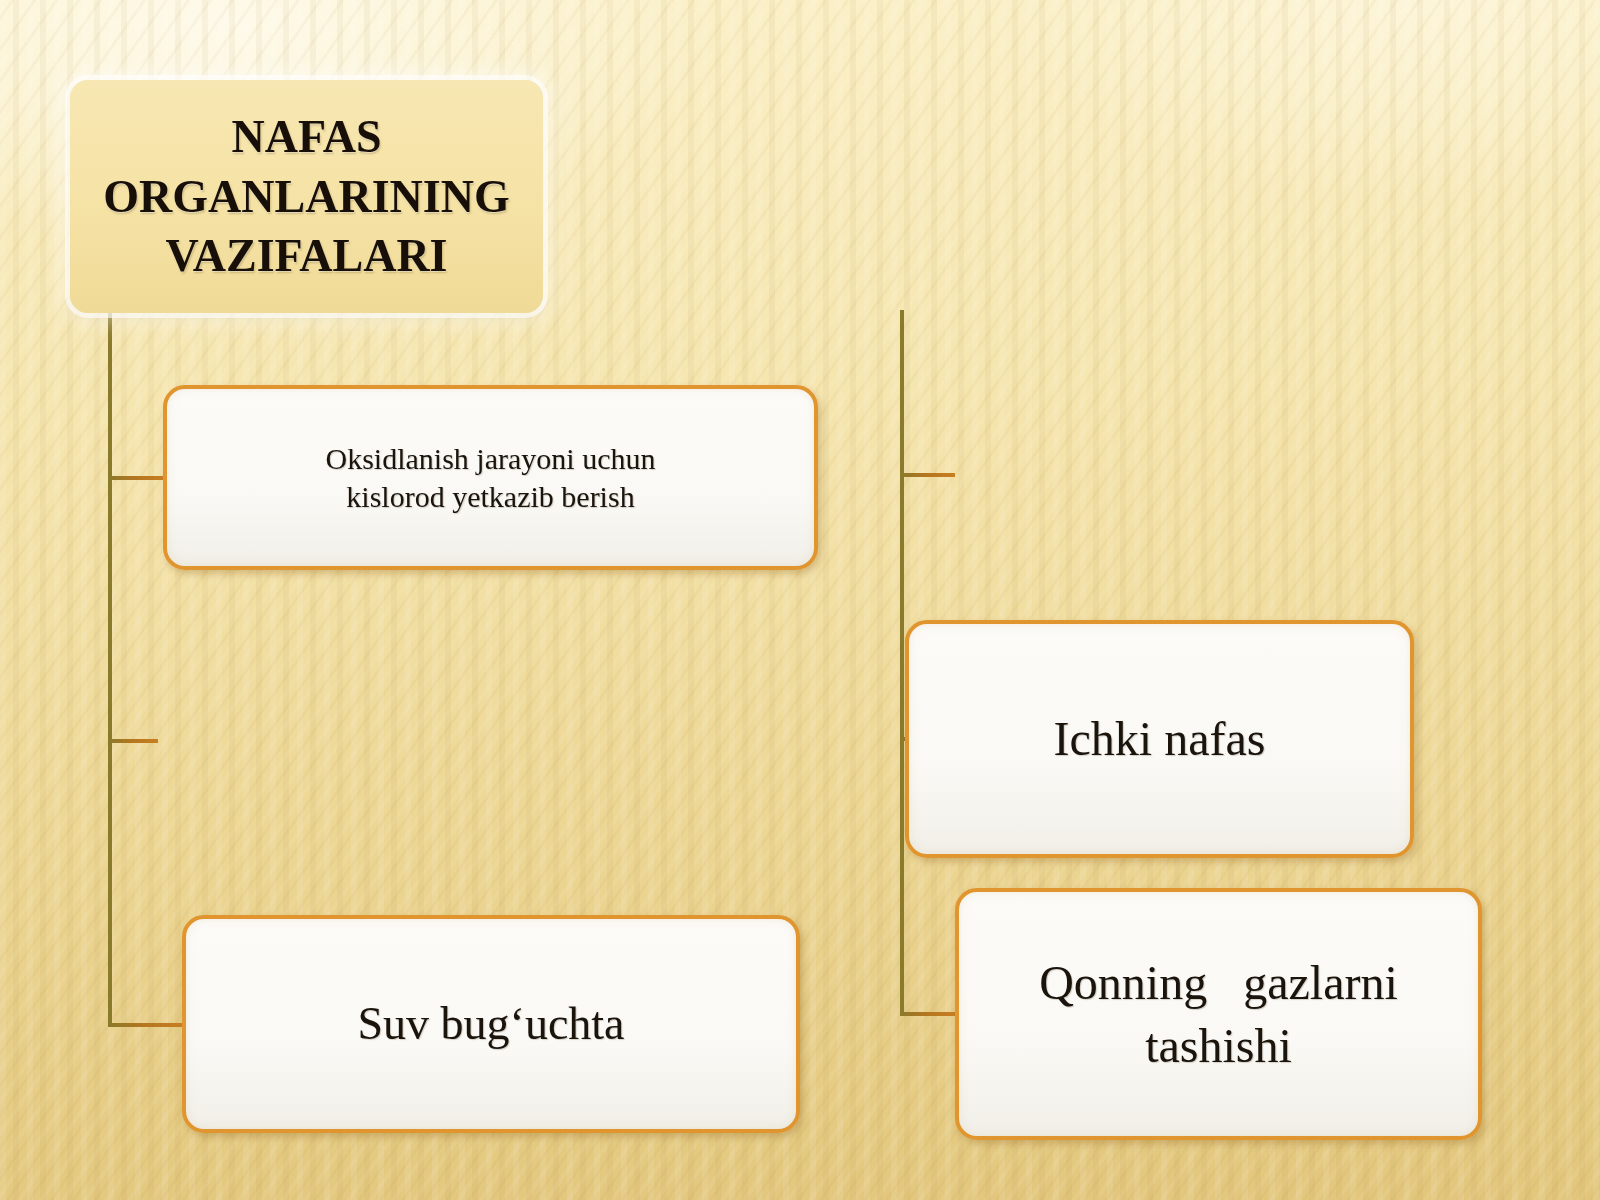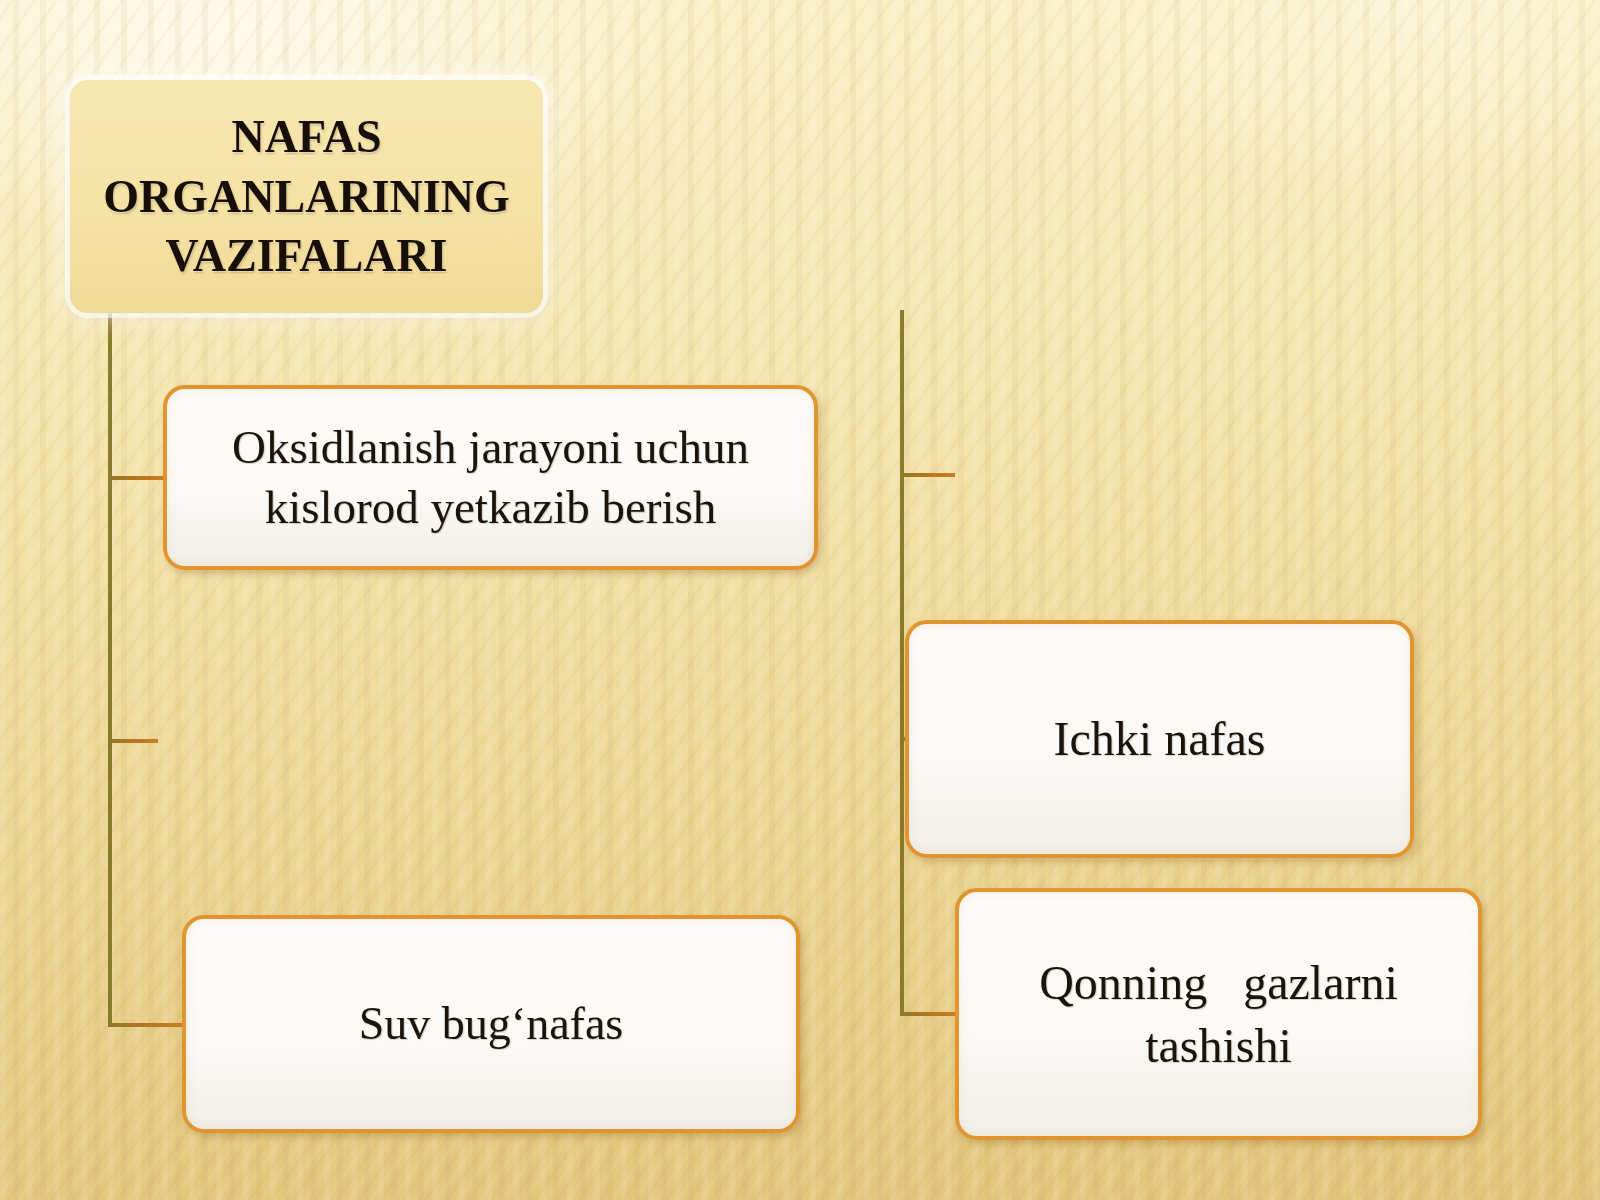--- a/index.html
+++ b/index.html
@@ -60,21 +60,21 @@
     display:block;width:100%;
   }
   .header-box .box-text{
     text-shadow:0 1px 1px rgba(255,255,255,.45), 1px 2px 2px rgba(110,85,30,.30);
   }
   .item-box .box-text{
     text-shadow:1px 1px 1px rgba(90,80,60,.25);
   }
   .hdr-left{left:70px;top:80px;width:473px;height:233px;font-size:46px;line-height:1.30;}
   .hdr-right{left:838px;top:76px;width:650px;height:236px;font-size:52px;line-height:1.25;}
-  .l1{left:163px;top:385px;width:655px;height:185px;font-size:47px;line-height:1.26;}
+  .l1{left:163px;top:385px;width:655px;height:185px;font-size:30px;line-height:1.26;}
   .l2{left:156px;top:622px;width:679px;height:238px;font-size:46px;line-height:1.38;}
   .l3{left:182px;top:915px;width:618px;height:218px;font-size:46px;line-height:1.3;}
   .r1{left:953px;top:380px;width:479px;height:190px;font-size:48px;line-height:1.3;}
   .r2{left:905px;top:620px;width:509px;height:238px;font-size:48px;line-height:1.3;}
   .r3{left:955px;top:888px;width:527px;height:252px;font-size:48px;line-height:1.32;}
   .vline{
     position:absolute;width:4px;
     background:var(--connector-vertical,#8A7A2B);
   }
   .hline{
@@ -108,21 +108,21 @@
   <div class="box header-box hdr-left">
     <span class="box-text">NAFAS
 ORGANLARINING
 VAZIFALARI</span>
   </div>
   <div class="box item-box l1">
     <span class="box-text">Oksidlanish jarayoni uchun
 kislorod yetkazib berish</span>
   </div>
   <div class="box item-box l3">
-    <span class="box-text">Suv bug‘nafas</span>
+    <span class="box-text">Suv bug‘uchta</span>
   </div>
 
   <div class="box item-box r2">
     <span class="box-text">Ichki nafas</span>
   </div>
   <div class="box item-box r3">
     <span class="box-text">Qonning   gazlarni
 tashishi</span>
   </div>
 

